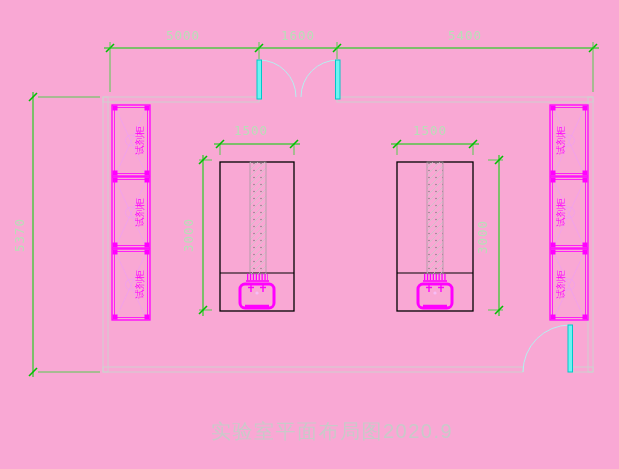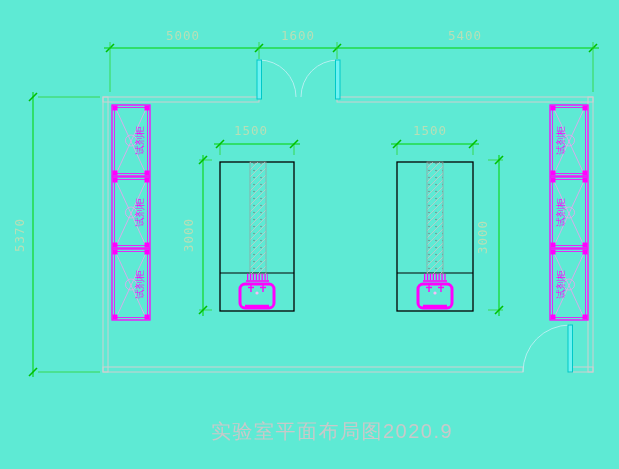--- a/index.html
+++ b/index.html
@@ -1,19 +1,19 @@
 <!DOCTYPE html>
 <html><head>
 <meta charset="utf-8">
 <style>
   html,body{margin:0;padding:0;background:#ffffff;}
   #canvas{
     position:relative;
     width:619px;height:469px;
-    background:#5eead4;
+    background:#f9a8d4;
     font-family:"Liberation Sans", sans-serif;
     overflow:hidden;
   }
   svg{position:absolute;left:0;top:0;}
   .dimline{stroke:#00d400;stroke-width:1;fill:none;}
   .dimtick{stroke:#00c000;stroke-width:1.6;fill:none;}
   .dimext{stroke:#2fd42f;stroke-width:0.8;fill:none;}
   .dimtext{fill:#b7dfb7;font-size:12.5px;font-family:"DejaVu Sans Mono", monospace;letter-spacing:1px;}
   .wall{stroke:#cfcfcf;stroke-width:1;fill:none;}
   .cab{stroke:#ff00ff;fill:none;}

